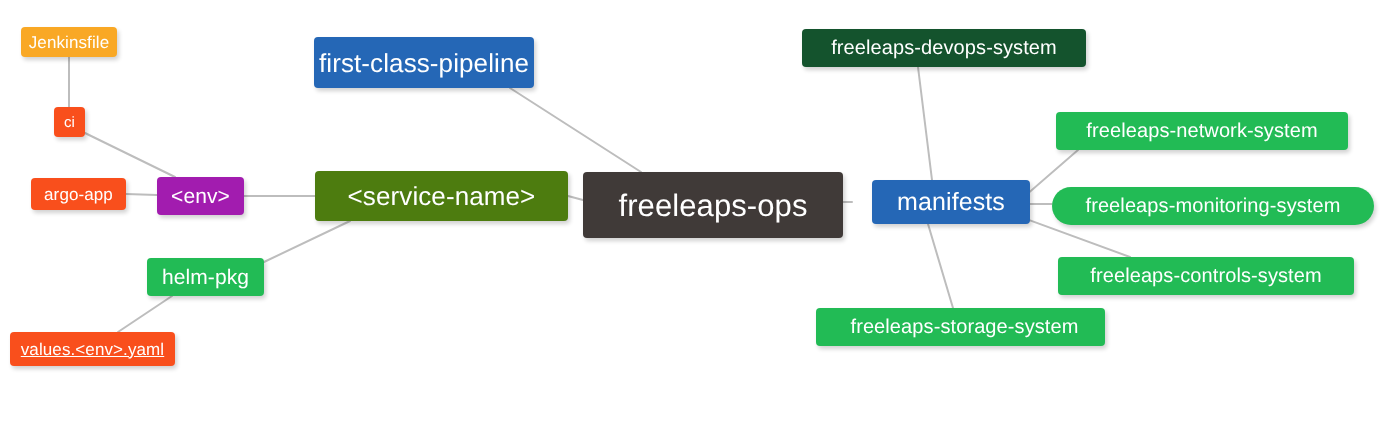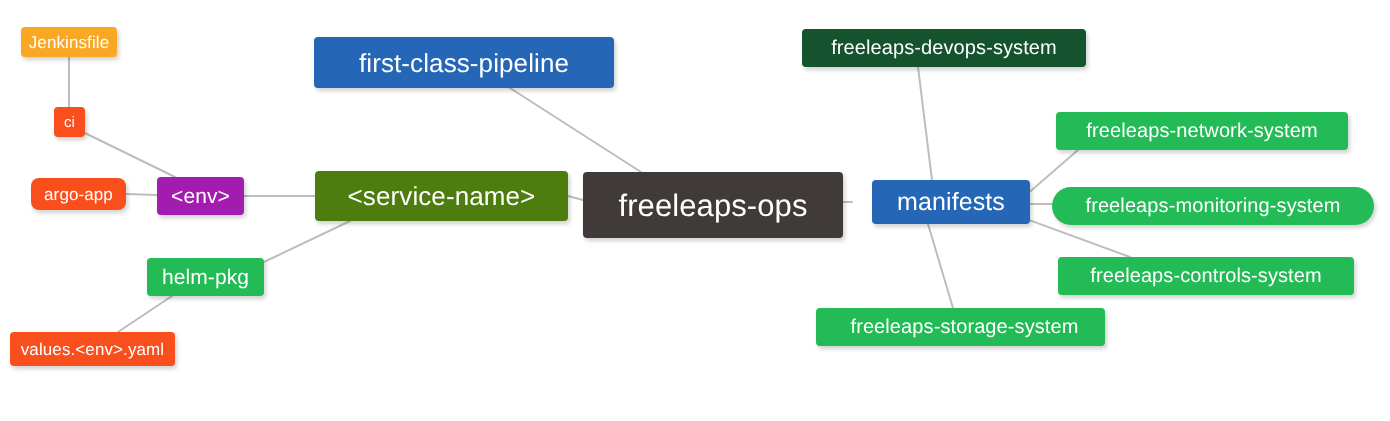--- a/index.html
+++ b/index.html
@@ -57,28 +57,28 @@
       <line x1="69" y1="107" x2="69" y2="57" stroke="#bdbdbd" stroke-width="2" stroke-linecap="round"></line>
       <line x1="172" y1="296" x2="118" y2="332" stroke="#bdbdbd" stroke-width="2" stroke-linecap="round"></line>
       <line x1="932" y1="180" x2="918" y2="67" stroke="#bdbdbd" stroke-width="2" stroke-linecap="round"></line>
       <line x1="1010" y1="209" x2="1078" y2="150" stroke="#bdbdbd" stroke-width="2" stroke-linecap="round"></line>
       <line x1="1010" y1="204" x2="1052" y2="204" stroke="#bdbdbd" stroke-width="2" stroke-linecap="round"></line>
       <line x1="1010" y1="213" x2="1130" y2="257" stroke="#bdbdbd" stroke-width="2" stroke-linecap="round"></line>
       <line x1="928" y1="224" x2="953" y2="308" stroke="#bdbdbd" stroke-width="2" stroke-linecap="round"></line>
     </svg>
   <div id="node-layer">
       <div class="node" style="left: 583px; top: 172px; width: 260px; height: 66px; background: rgb(64, 58, 56); font-size: 31px;">freeleaps-ops</div>
-      <div class="node" style="left: 314px; top: 37px; width: 300px; height: 51px; background: rgb(37, 103, 182); font-size: 26px;">first-class-pipeline</div>
+      <div class="node" style="left: 314px; top: 37px; width: 220px; height: 51px; background: rgb(37, 103, 182); font-size: 26px;">first-class-pipeline</div>
       <div class="node" style="left: 315px; top: 171px; width: 253px; height: 50px; background: #4d7c0f; font-size: 26px;">&lt;service-name&gt;</div>
       <div class="node" style="left: 852px; top: 180px; width: 158px; height: 44px; background: rgb(37, 103, 182); font-size: 25px; margin-left: 20px;">manifests</div>
       <div class="node" style="left: 157px; top: 177px; width: 87px; height: 38px; background: #a21caf; font-size: 21px;">&lt;env&gt;</div>
       <div class="node" style="left: 147px; top: 258px; width: 117px; height: 38px; background: rgb(34, 187, 85); font-size: 21px;">helm-pkg</div>
       <div class="node" style="left: 54px; top: 107px; width: 31px; height: 30px; background: rgb(249, 79, 28); font-size: 15px;">ci</div>
       <div class="node" style="left: 21px; top: 27px; width: 96px; height: 30px; background: rgb(249, 168, 37); font-size: 17px;">Jenkinsfile</div>
-      <div class="node" style="left: 31px; top: 178px; width: 95px; height: 32px; background: rgb(249, 79, 28); font-size: 17px; border-radius: 8px;">argo-app</div>
-      <div class="node" style="left: 10px; top: 332px; width: 165px; height: 34px; background: rgb(249, 79, 28); font-size: 17px;">values.&lt;env&gt;.yaml</div>
+      <div class="node" style="left: 31px; top: 178px; width: 95px; height: 32px; background: rgb(249, 79, 28); font-size: 17px;">argo-app</div>
+      <div class="node" style="left: 10px; top: 332px; width: 165px; height: 34px; background: rgb(249, 79, 28); font-size: 17px; text-decoration: underline;">values.&lt;env&gt;.yaml</div>
       <div class="node" style="left: 802px; top: 29px; width: 284px; height: 38px; background: #14532d; font-size: 20px;">freeleaps-devops-system</div>
       <div class="node" style="left: 1056px; top: 112px; width: 292px; height: 38px; background: rgb(34, 187, 85); font-size: 20px;">freeleaps-network-system</div>
       <div class="node" style="left: 1052px; top: 187px; width: 322px; height: 38px; background: rgb(34, 187, 85); font-size: 20px; border-radius: 19px;">freeleaps-monitoring-system</div>
       <div class="node" style="left: 1058px; top: 257px; width: 296px; height: 38px; background: rgb(34, 187, 85); font-size: 20px;">freeleaps-controls-system</div>
       <div class="node" style="left: 816px; top: 308px; width: 289px; height: 38px; background: rgb(34, 187, 85); font-size: 20px; padding-left: 8px;">freeleaps-storage-system</div>
     </div>
 </div>
 
 </body></html>

